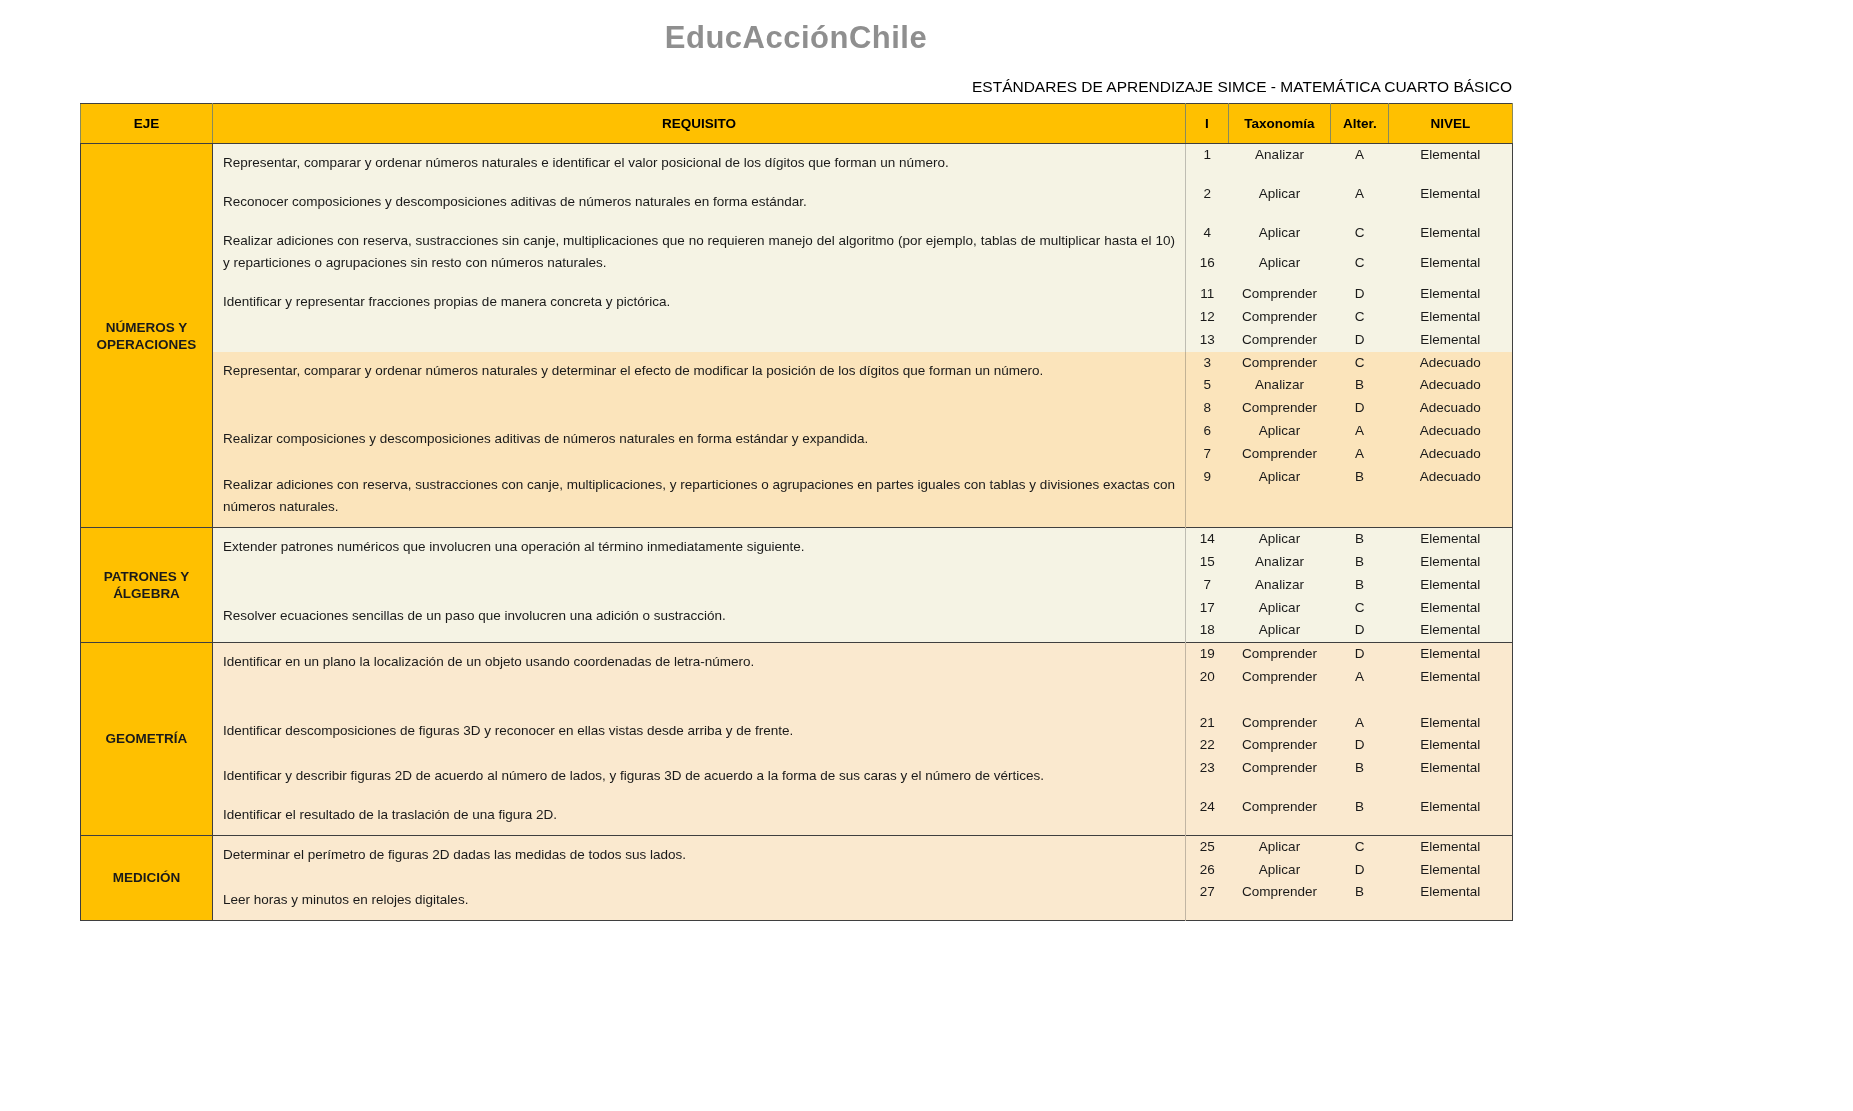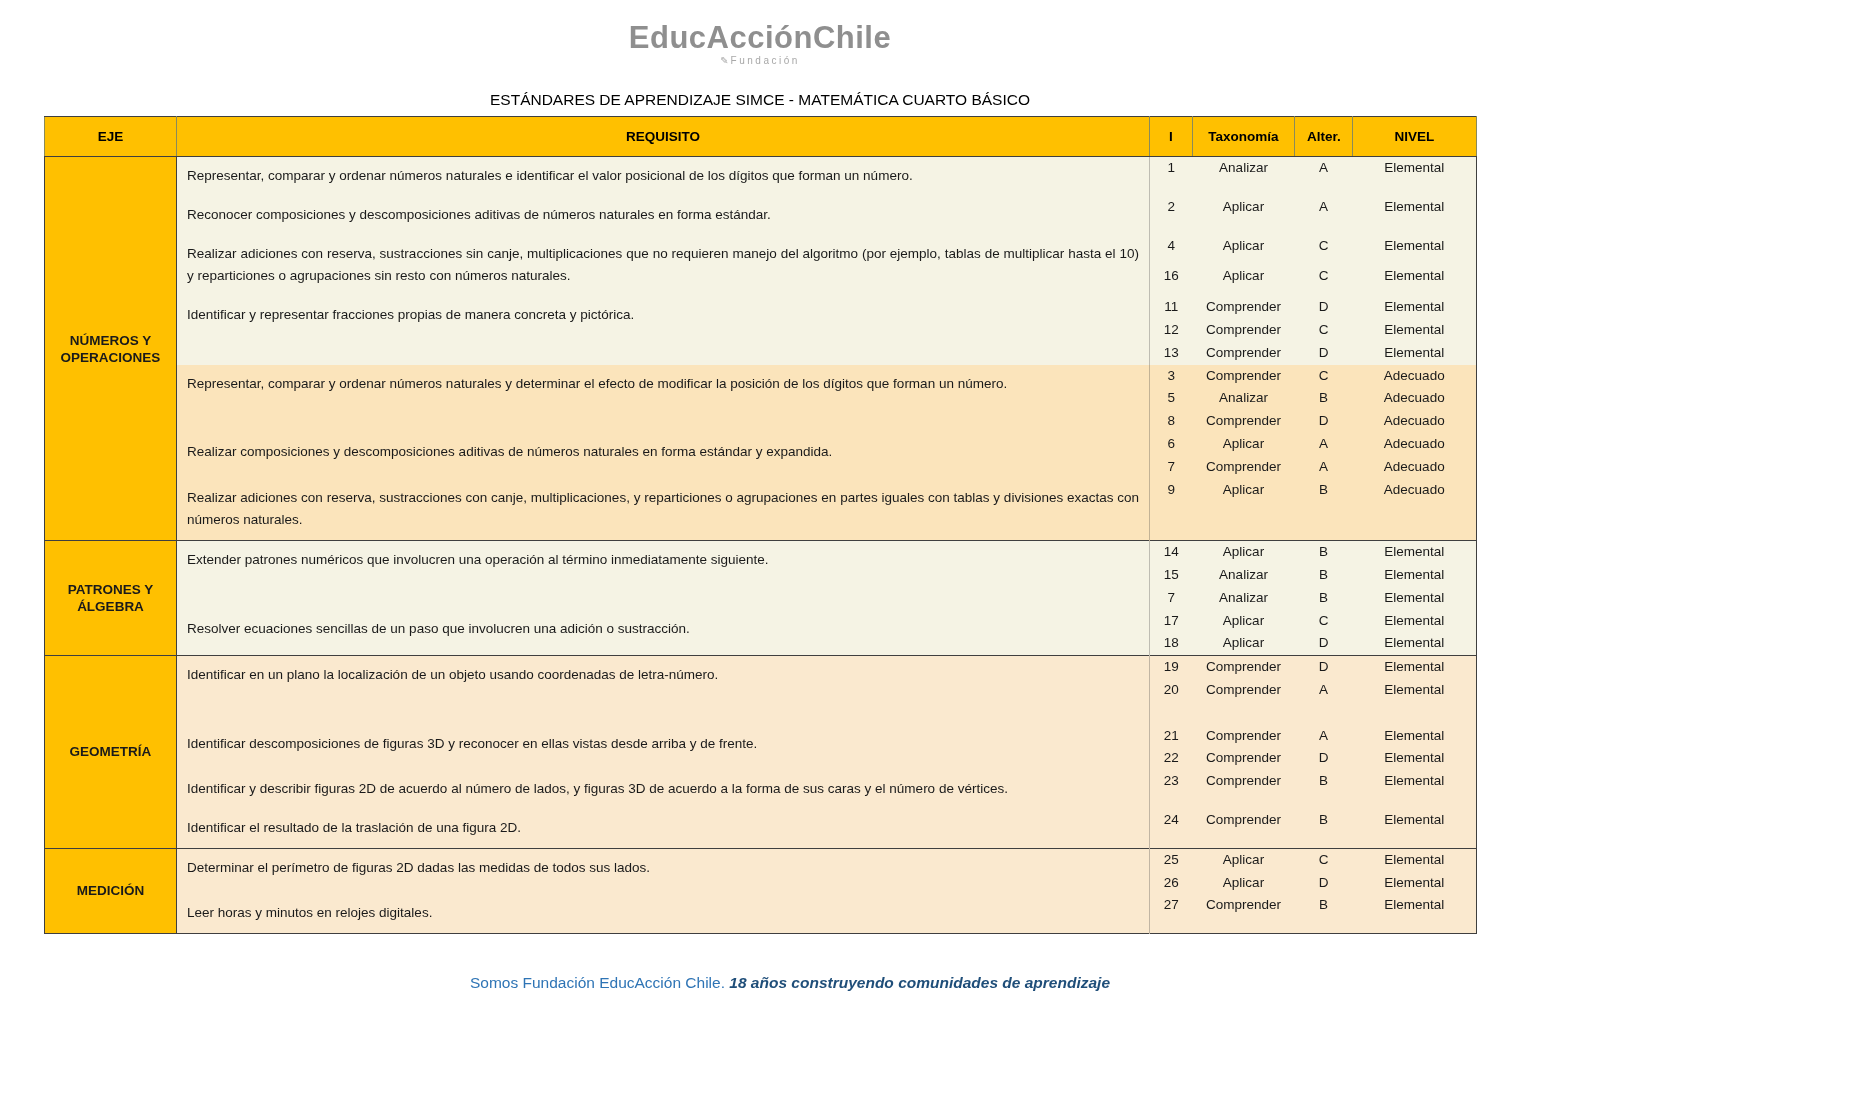--- a/index.html
+++ b/index.html
@@ -13,26 +13,26 @@
     --link-blue:#0563C1;
     --border-dark:#3F3F3F;
     --text:#1a1a1a;
   }
   *{box-sizing:border-box;}
   html,body{margin:0;padding:0;}
   body{
     width:1853px;height:1111px;overflow:hidden;background:#ffffff;
     font-family:"Liberation Sans","DejaVu Sans",sans-serif;color:var(--text);
   }
-  .page{width:1432px;margin-left:44px;padding-top:22px;}
+  .page{width:1432px;margin-left:80px;padding-top:22px;}
   .brand{text-align:center;line-height:1;}
   .brand-name{font-size:31px;font-weight:700;color:#8F8F8F;letter-spacing:.5px;}
   .brand-tagline{font-size:10px;color:#A8A8A8;letter-spacing:2.5px;margin-top:3px;}
   .brand-tagline .pen{letter-spacing:0;margin-right:2px;}
-  .title{font-size:15.5px;font-weight:400;text-align:center;color:#000;margin:25px 0 7px 0;}
+  .title{font-size:15.5px;font-weight:400;text-align:right;color:#000;margin:25px 0 7px 0;}
 
   table.standards{width:1432px;border-collapse:collapse;table-layout:fixed;border:1.5px solid var(--border-dark);}
   .standards thead tr{height:23px;}
   .standards th{
     background:var(--header-gold);font-size:13.5px;font-weight:700;color:#000;
     border:1px solid #8a8a5a;border-top:1.5px solid var(--border-dark);border-bottom:1.5px solid var(--border-dark);
     padding:12px;
   }
   .standards tbody tr{height:22.8px;}
   .standards td{font-size:13.5px;padding:0;line-height:22.8px;}
@@ -57,23 +57,20 @@
   .web-link{color:var(--link-blue);font-weight:700;}
   .sep{margin:0 8px;}
 </style>
 </head>
 <body>
 
 <div class="page">
 
   <header class="brand">
     <div class="brand-name">EducAcciónChile</div>
-    <div class="brand-tagline">
-      <span class="pen">✎</span><span>Fundación</span>
-    </div>
   </header>
 
   <h1 class="title">ESTÁNDARES DE APRENDIZAJE SIMCE - MATEMÁTICA CUARTO BÁSICO</h1>
 
   <table class="standards">
     <colgroup>
       <col style="width:132px">
       <col style="width:973px">
       <col style="width:43px">
       <col style="width:102px">
@@ -281,18 +278,15 @@
           <td class="req-cell bg-lightpeach" rowspan="1">Leer horas y minutos en relojes digitales.</td>
           <td class="col-i bg-lightpeach">27</td>
           <td class="col-tax bg-lightpeach">Comprender</td>
           <td class="col-alter bg-lightpeach">B</td>
           <td class="col-nivel bg-lightpeach">Elemental</td>
         </tr>
       </tbody>
   </table>
 
   <footer class="footer">
-    <p class="f1">
-      <span>Somos Fundación EducAcción Chile. </span><em>18 años construyendo comunidades de aprendizaje</em>
-    </p>
   </footer>
 
 </div>
 
 </body></html>

